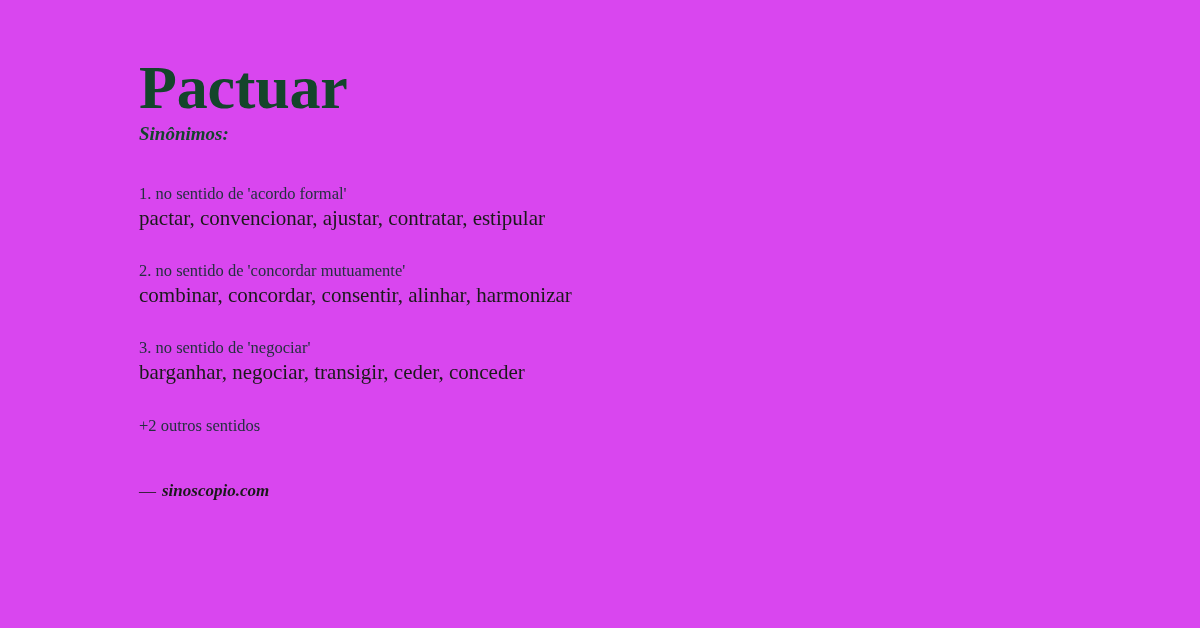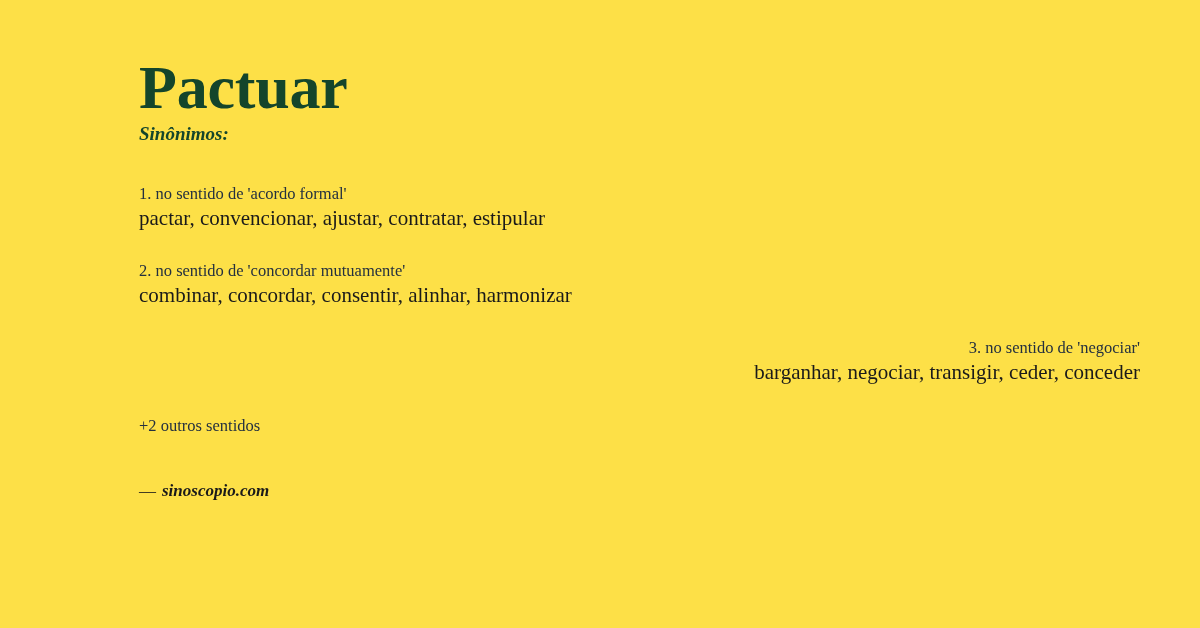--- a/index.html
+++ b/index.html
@@ -13,21 +13,21 @@
     height: 628px;
     overflow: hidden;
     font-family: "Liberation Serif", "DejaVu Serif", serif;
     -webkit-font-smoothing: antialiased;
   }
 
   .card {
     position: relative;
     width: 1200px;
     height: 628px;
-    background: #fde047;
+    background: #d946ef;
     box-sizing: border-box;
     padding: 0;
   }
 
   .content {
     position: absolute;
     left: 139px;
     top: 56px;
     right: 60px;
   }
@@ -56,21 +56,20 @@
 
   .senses {
     margin-top: 39px;
   }
 
   .sense-block {
     margin-bottom: 30px;
   }
   .sense-block:last-of-type {
     margin-bottom: 0;
-    text-align: right;
   }
 
   .sense-label {
     font-family: "Liberation Serif", "DejaVu Serif", serif;
     font-size: 16.5px;
     color: #24303f;
     line-height: 1.2;
     margin: 16px 0 2px 0;
     white-space: nowrap;
   }

